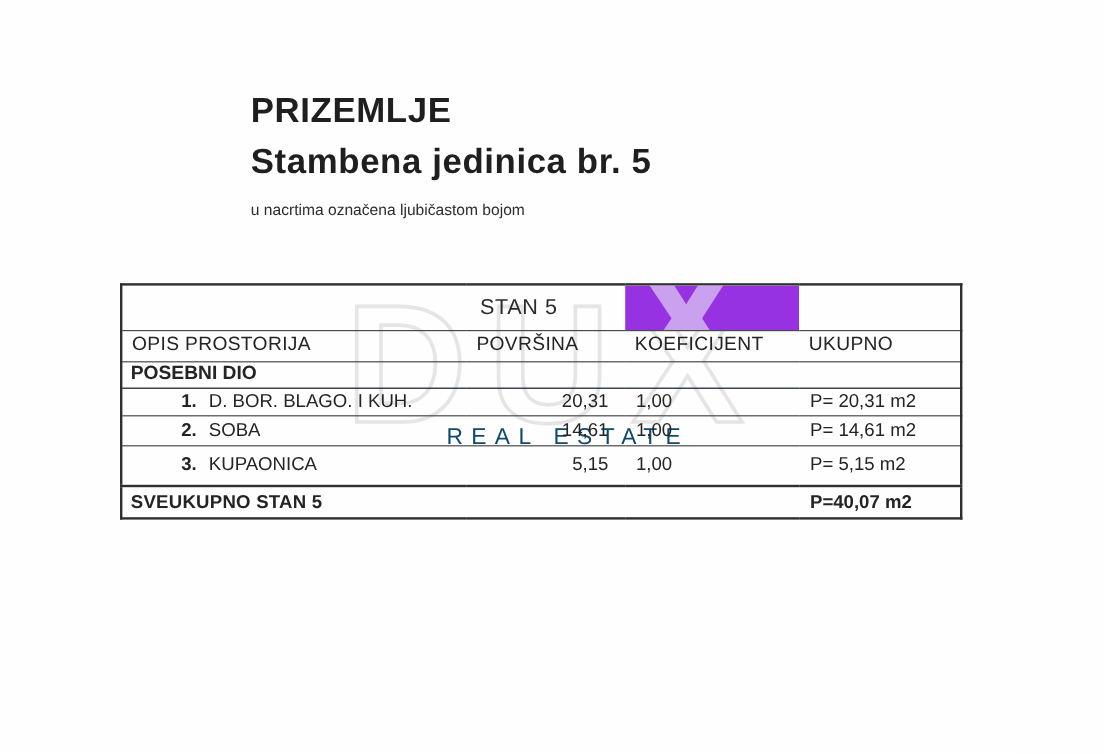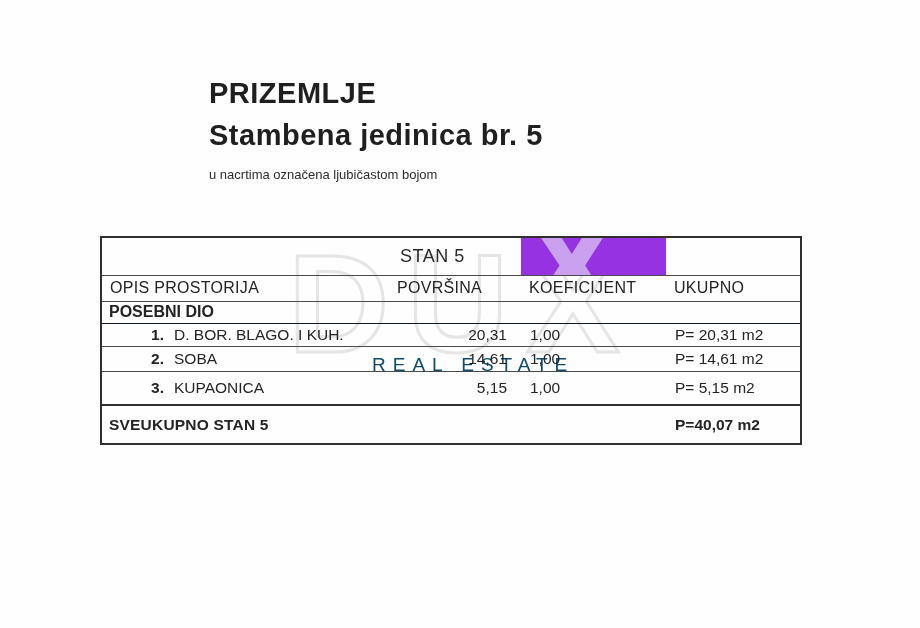--- a/index.html
+++ b/index.html
@@ -197,21 +197,21 @@
 
       <tr class="r-data" style="height:34px">
         <td class="c1 room-cell">
           <span class="room-num">3.</span><span>KUPAONICA</span>
         </td>
         <td class="c2 area-val">5,15</td>
         <td class="c3 coef-val">1,00</td>
         <td class="total-val">P= 5,15 m2</td>
       </tr>
 
-      <tr class="r-total" style="height:39px">
+      <tr class="r-total" style="height:27px">
         <td class="c1 total-label">SVEUKUPNO STAN 5</td>
         <td class="c2"></td>
         <td class="c3"></td>
         <td class="total-val grand-total">P=40,07 m2</td>
       </tr>
     </tbody>
   </table>
 
 </div>
 

